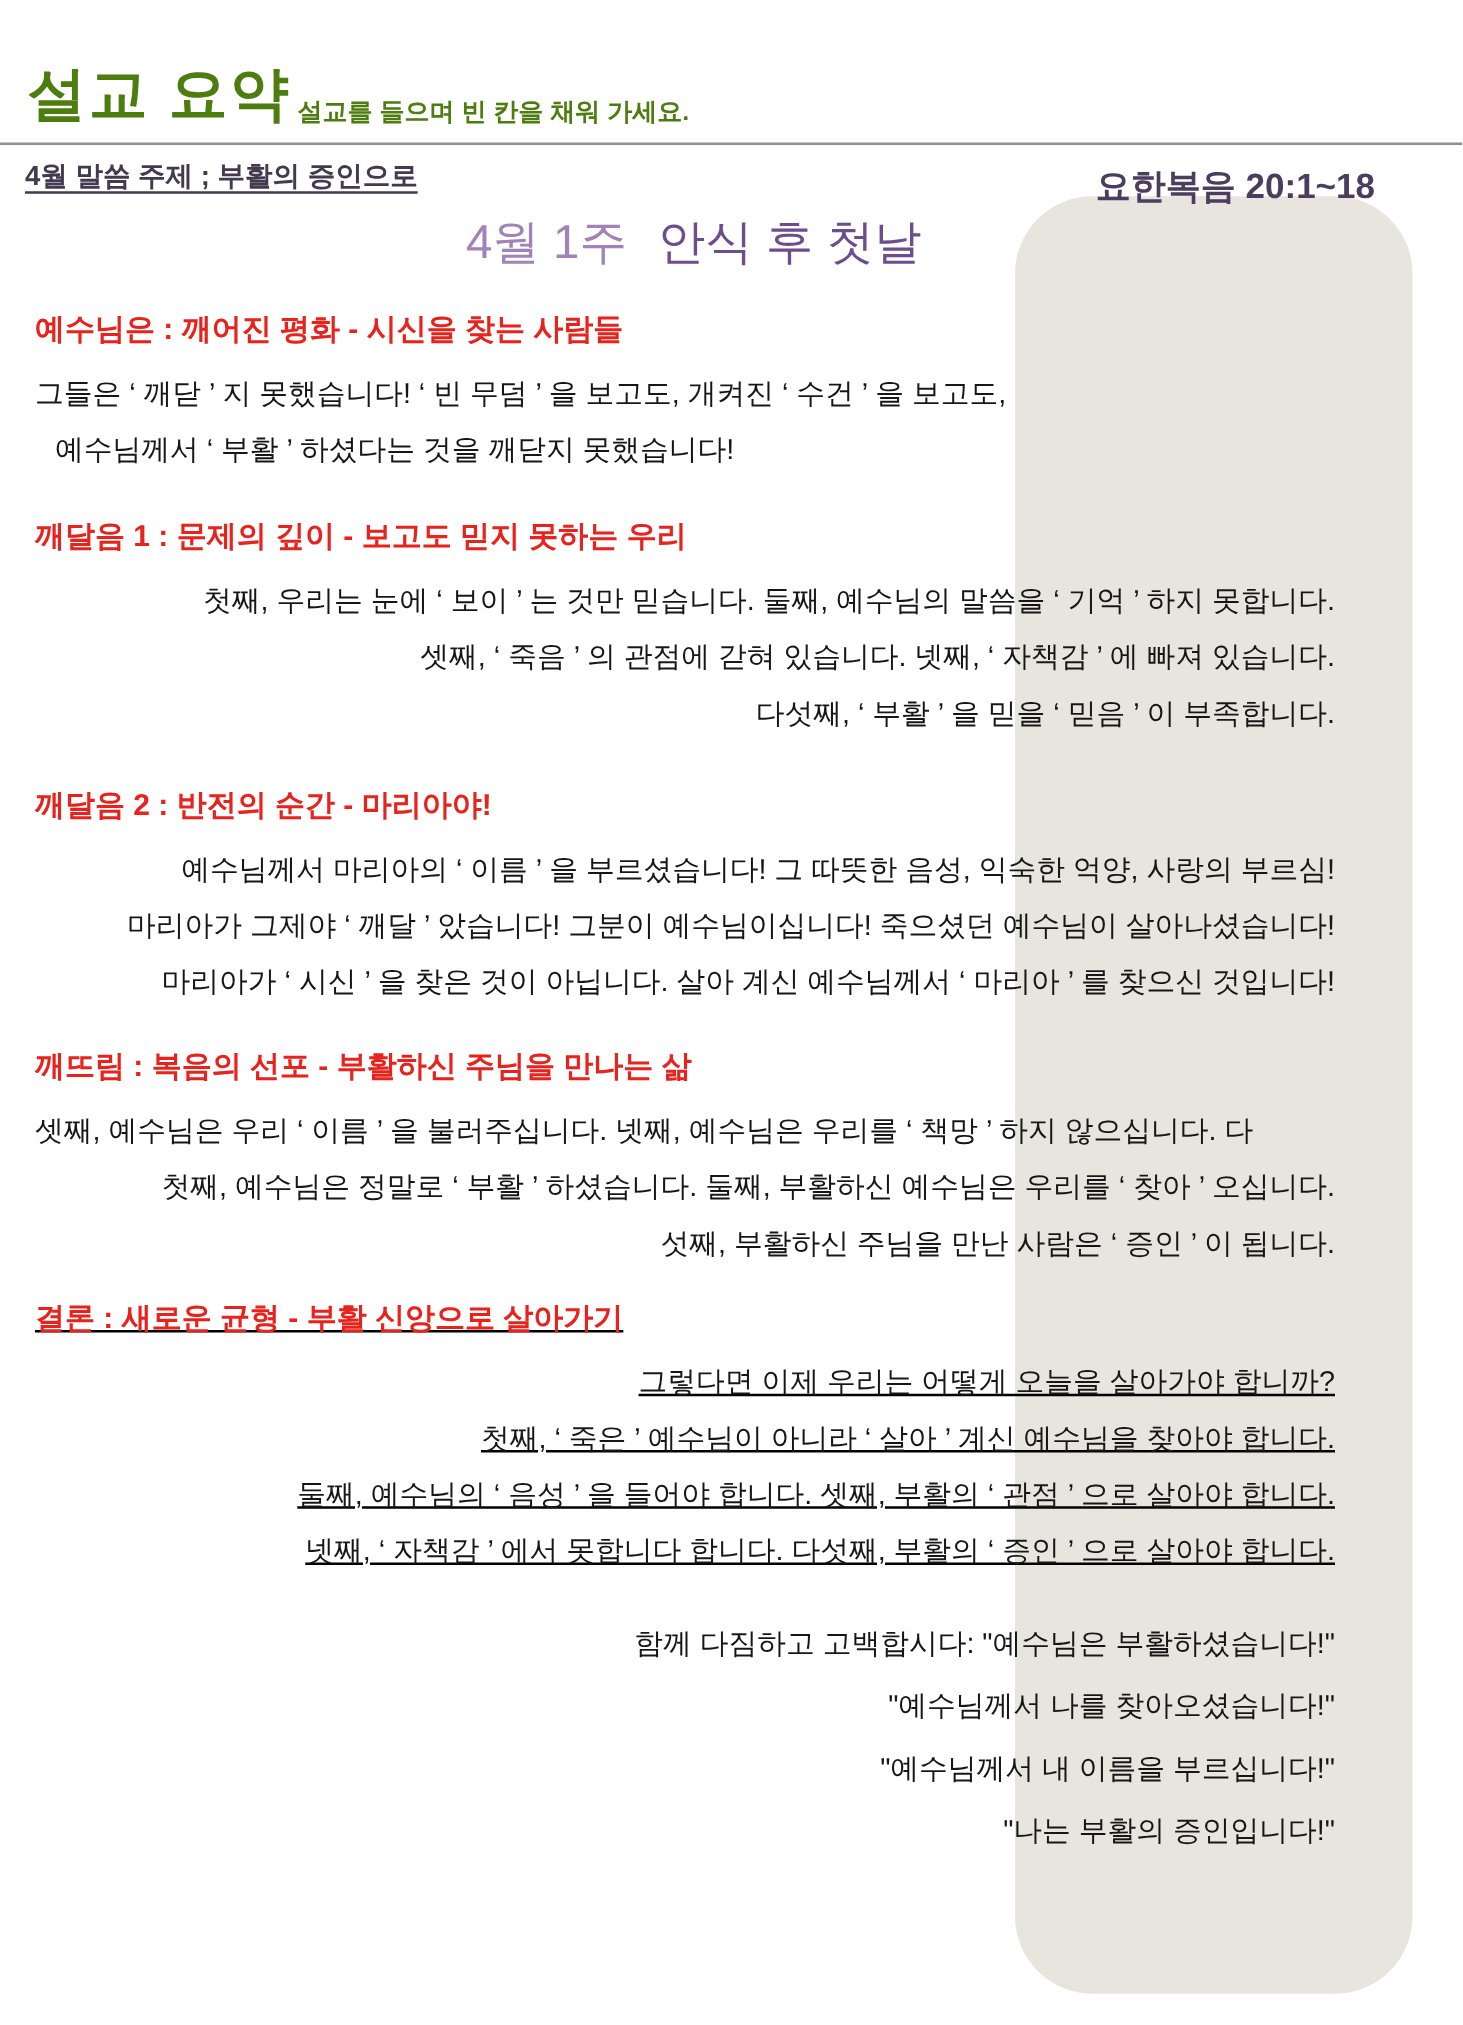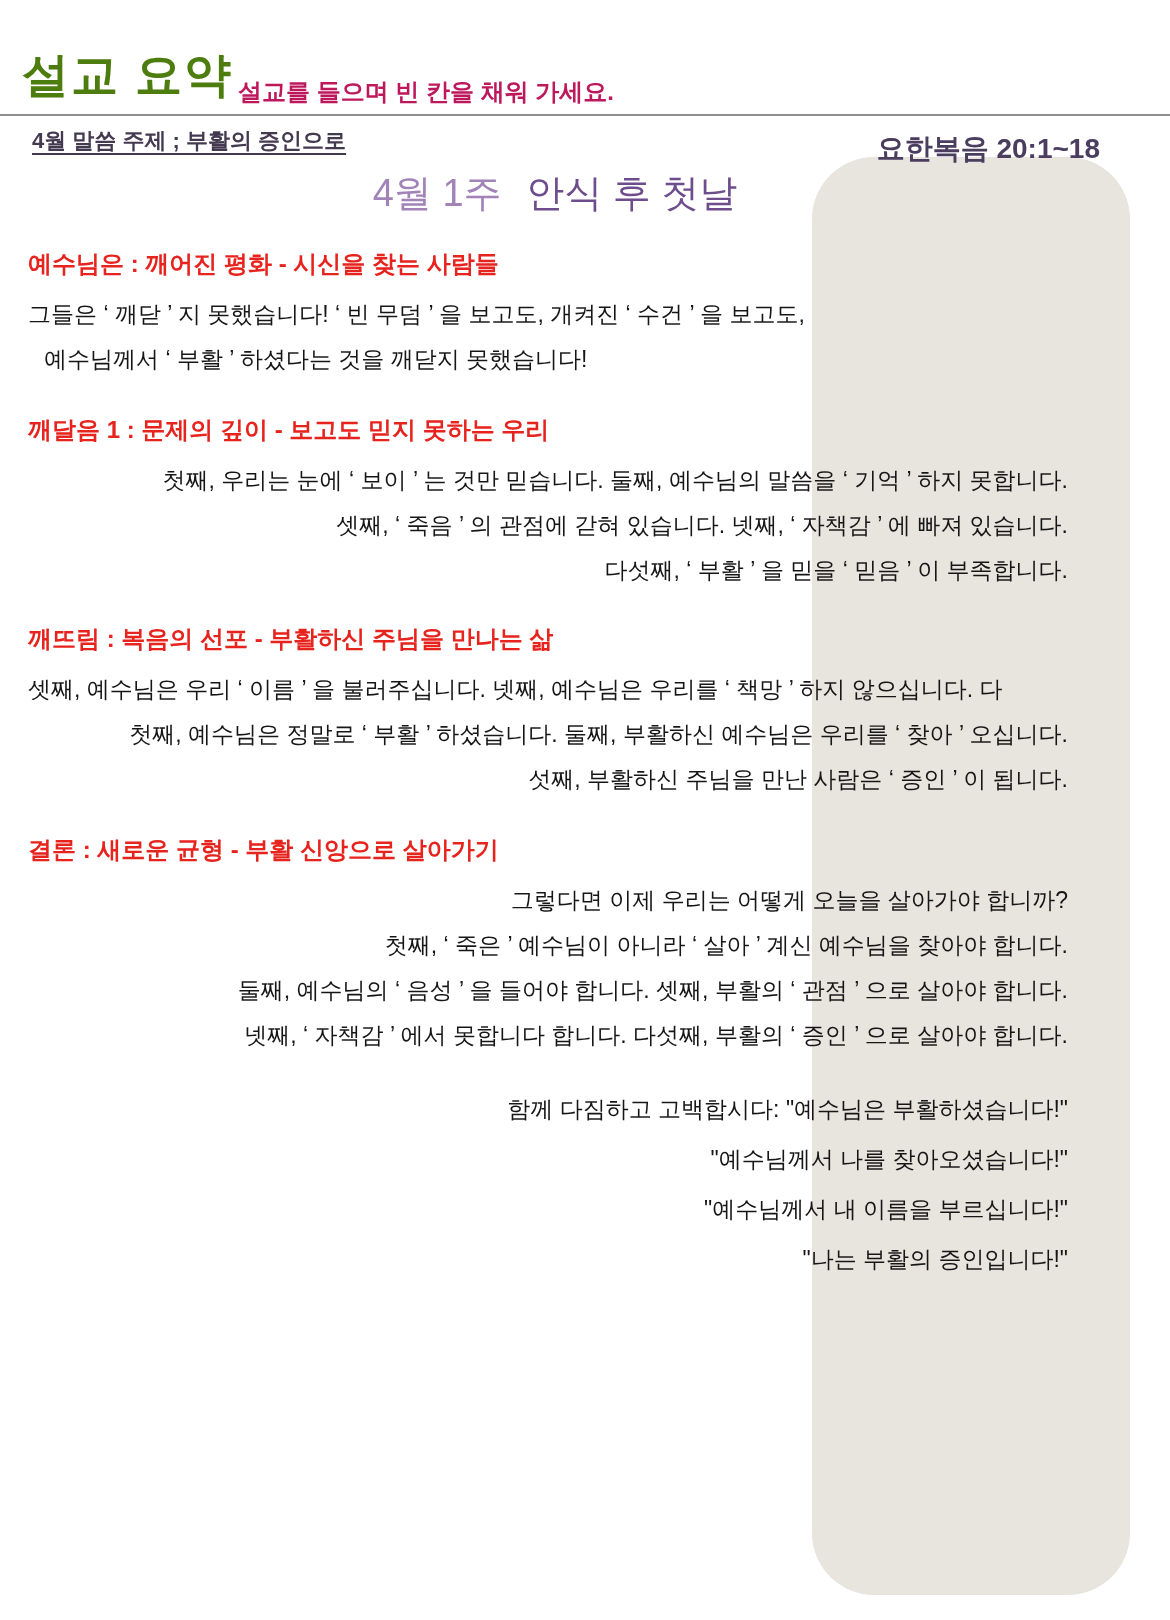--- a/index.html
+++ b/index.html
@@ -38,35 +38,35 @@
     top: 44px;
     font-size: 47px;
     font-weight: bold;
     letter-spacing: 2px;
     color: #4d7c0f;
   }
   .subtitle {
     position: absolute;
     left: 238px;
     top: 76px;
-    font-size: 24px;
+    font-size: 20px;
     font-weight: bold;
-    color: #be185d;
+    color: #4d7c0f;
   }
   .divider {
     position: absolute;
     left: 0;
     top: 114px;
     width: 1170px;
     height: 2px;
     background: #8f8f8f;
   }
   .theme {
     position: absolute;
-    left: 32px;
+    left: 20px;
     top: 126px;
     font-size: 22px;
     font-weight: bold;
     color: #443a50;
     text-decoration: underline;
     text-underline-offset: 5px;
   }
   .scripture {
     position: absolute;
     right: 70px;
@@ -111,21 +111,21 @@
     height: 45px;
     white-space: nowrap;
   }
   .align-left  { text-align: left; }
   .align-right { text-align: right; }
   .ind-sm { padding-left: 16px; }
   .s0 { margin-top: 8px; }
   .s1 { margin-top: 32px; }
   .s2 { margin-top: 36px; }
   .s3 { margin-top: 30px; }
-  .s4 { margin-top: 32px; }
+  .s4 { margin-top: 22px; text-decoration: underline; }
   .s5 { margin-top: 26px; }
   .s5 .line { line-height: 50px; height: 50px; }
 </style>
 </head>
 <body>
 
 <div class="page">
   <div class="band"></div>
 
   <div class="layer">
@@ -148,20 +148,26 @@
         <div class="line align-left ind-sm">예수님께서 ‘ 부활 ’ 하셨다는 것을 깨닫지 못했습니다!</div>
       </div>
 
       <div class="section s1">
         <div class="heading">깨달음 1 : 문제의 깊이 - 보고도 믿지 못하는 우리</div>
         <div class="line align-right">첫째, 우리는 눈에 ‘ 보이 ’ 는 것만 믿습니다.   둘째, 예수님의 말씀을 ‘ 기억 ’ 하지 못합니다.</div>
         <div class="line align-right">셋째, ‘ 죽음 ’ 의 관점에 갇혀 있습니다.   넷째, ‘ 자책감 ’ 에 빠져 있습니다.</div>
         <div class="line align-right">다섯째, ‘ 부활 ’ 을 믿을 ‘ 믿음 ’ 이 부족합니다.</div>
       </div>
 
+      <div class="section s2">
+        <div class="heading">깨달음 2 : 반전의 순간 - 마리아야!</div>
+        <div class="line align-right">예수님께서 마리아의 ‘ 이름 ’ 을 부르셨습니다! 그 따뜻한 음성, 익숙한 억양, 사랑의 부르심!</div>
+        <div class="line align-right">마리아가 그제야 ‘ 깨달 ’ 았습니다! 그분이 예수님이십니다! 죽으셨던 예수님이 살아나셨습니다!</div>
+        <div class="line align-right">마리아가 ‘ 시신 ’ 을 찾은 것이 아닙니다. 살아 계신 예수님께서 ‘ 마리아 ’ 를 찾으신 것입니다!</div>
+      </div>
 
       <div class="section s3">
         <div class="heading">깨뜨림 : 복음의 선포 - 부활하신 주님을 만나는 삶</div>
         <div class="line align-left">셋째, 예수님은 우리 ‘ 이름 ’ 을 불러주십니다. 넷째, 예수님은 우리를 ‘ 책망 ’ 하지 않으십니다. 다</div>
         <div class="line align-right">첫째, 예수님은 정말로 ‘ 부활 ’ 하셨습니다.   둘째, 부활하신 예수님은 우리를 ‘ 찾아 ’ 오십니다.</div>
         <div class="line align-right">섯째, 부활하신 주님을 만난 사람은 ‘ 증인 ’ 이 됩니다.</div>
       </div>
 
       <div class="section s4">
         <div class="heading">결론 : 새로운 균형 - 부활 신앙으로 살아가기</div>

